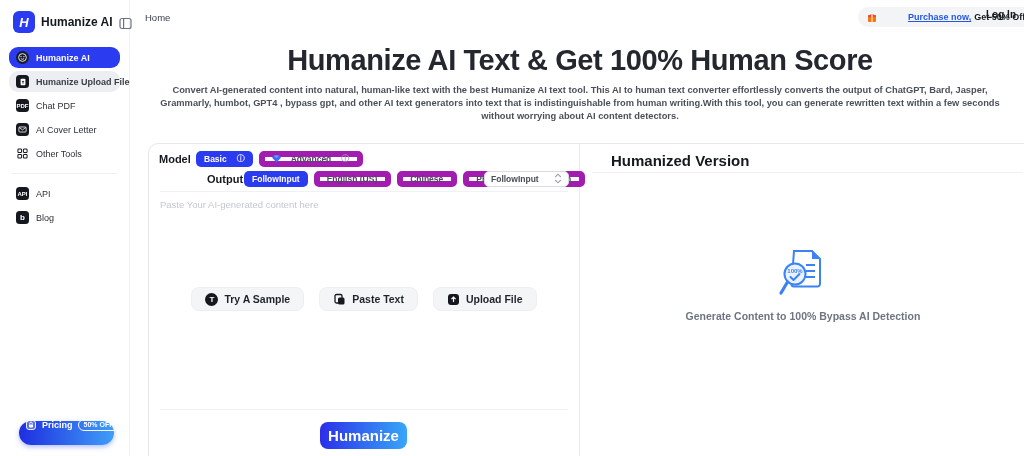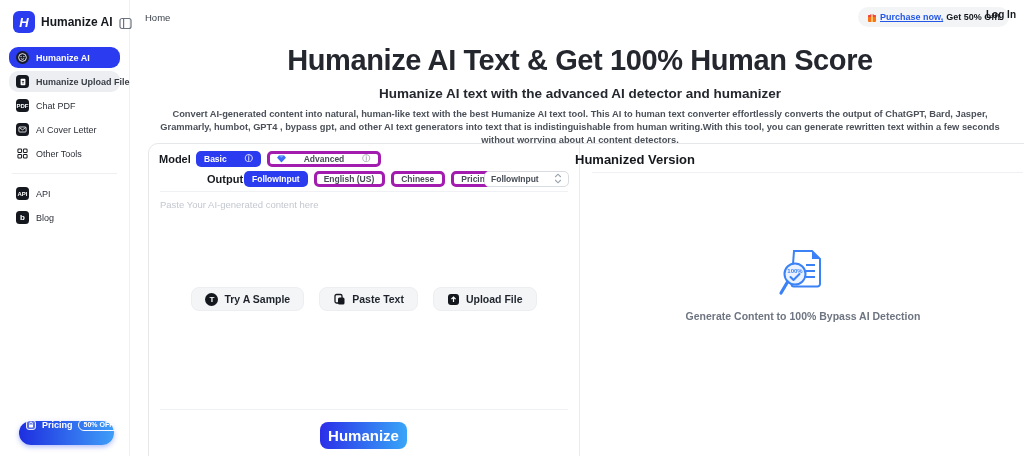--- a/index.html
+++ b/index.html
@@ -32,65 +32,65 @@
     display:flex; align-items:center; gap:5px; padding:0 5px 17px 6px; color:#fff;
     font-size:9px; font-weight:bold; cursor:pointer; box-shadow:0 2px 5px rgba(40,70,240,.35); }
   .pricing-badge { margin-left:auto; border:1px solid rgba(255,255,255,.95); border-radius:9px;
     font-size:7px; padding:1.5px 5px; font-weight:bold; white-space:nowrap; }
 
   
   .crumb { position:absolute; left:145px; top:12px; font-size:9.5px; color:#3c424b; }
   .promo { position:absolute; left:858px; top:7px; height:20px; background:#f3f4f6;
     border-radius:11px; display:flex; align-items:center; gap:3px; padding:0 9px;
     font-size:9px; cursor:pointer; white-space:nowrap; }
-  .promo-link { color:#2457e6; font-weight:bold; text-decoration:underline; }
+  .promo-link { color:#2457e6; font-weight:bold; text-decoration:underline;margin-left:28px; }
   .promo-rest { color:#15181d; font-weight:bold; }
   .login { position:absolute; left:986px; top:9px; font-weight:bold; font-size:10px;
     color:#15181d; cursor:pointer; }
 
   
   .hero { position:absolute; left:142px; top:44px; width:876px; text-align:center; }
   .hero h1 { font-size:29px; color:#24272e; letter-spacing:-0.4px; font-weight:bold; }
   .hero h2 { font-size:13.5px; color:#24272e; margin-top:9px; font-weight:bold; }
   .hero p  { font-size:9.3px; color:#4b5059; font-weight:bold; line-height:1.42;
     margin:7px auto 12px; width:866px; }
 
   
   .card { position:absolute; left:148px; top:143px; width:892px; height:332px;
     border:1px solid #e5e7eb; border-radius:10px; background:#fff; }
   .vdiv { position:absolute; left:430px; top:0; bottom:0; width:1px; background:#e9ebee; }
 
   .model-row { position:absolute; left:10px; top:7px; display:flex; align-items:center; }
   .output-row { position:absolute; left:10px; top:27px; display:flex; align-items:center;margin-left:48px; }
   .ctl-label { font-size:11px; font-weight:bold; color:#15181d; width:37px; }
-  .pill { height:16px; display:flex; align-items:center; gap:18px; border-radius:5px;
+  .pill { height:16px; display:flex; align-items:center; gap:10px; border-radius:5px;
     padding:0 8px; font-size:8.5px; font-weight:bold; cursor:pointer; margin-right:6px; white-space:nowrap; }
   .pill.on { background:#2b3cf0; color:#fff; }
-  .pill.off { background:#fff; color:#474d56; border:3px solid #a21caf;padding-left:7px; }
+  .pill.off { background:#fff; color:#474d56; border:6px solid #a21caf;padding-left:7px; }
   .info { font-size:8px; line-height:1; opacity:.9; }
   .gem { width:9px; height:8px; }
   .lang-select { position:absolute; left:335px; top:27px; width:85px; height:16px;
     border:1px solid #d9dce1; border-radius:5px; display:flex; align-items:center;
     padding:0 6px; font-size:8.5px; color:#474d56; font-weight:bold; cursor:pointer; background:#fff; }
   .lang-select .chev { margin-left:auto; }
   .hdiv { position:absolute; height:1px; background:#f0f1f4; }
   .placeholder { position:absolute; left:11px; top:55px; font-size:9.5px; color:#c3c7cf; }
   .actions { position:absolute; left:0; top:143px; width:430px; display:flex;
     justify-content:center; gap:15px; }
   .action-btn { height:24px; border-radius:8px; background:#f4f5f7; border:1px solid #edeef1;
     display:flex; align-items:center; gap:6px; padding:0 13px; font-size:10.5px;
     font-weight:bold; color:#1f242c; cursor:pointer; white-space:nowrap; }
   .abtn-ic { width:13px; height:13px; flex:0 0 auto; }
   .t-circle { width:13px; height:13px; border-radius:50%; background:#15181f; color:#fff;
     font-size:8px; font-weight:bold; display:flex; align-items:center; justify-content:center; }
   .submit { position:absolute; left:171px; top:278px; width:87px; height:27px; border:none;
     border-radius:8px; background:linear-gradient(90deg,#2b2fe8,#38a6f8); color:#fff;
     font-size:15px; font-weight:bold; font-family:"Liberation Sans",sans-serif; cursor:pointer; }
 
-  .result-head { position:absolute; left:426px; top:8px; font-size:13px; font-weight:bold; color:#15181d; }
+  .result-head { position:absolute; left:462px; top:8px; font-size:15px; font-weight:bold; color:#15181d; }
   .result-div { position:absolute; left:443px; right:16px; top:28px; height:1px; background:#eef0f3; }
   .empty { position:absolute; left:430px; top:105px; width:448px; text-align:center; }
   .empty-text { margin-top:9px; font-size:10.5px; font-weight:bold; color:#6e7580; }
 </style>
 </head>
 <body>
 
 <div class="stage">
 
   <aside class="sidebar">
@@ -188,21 +188,20 @@
           <path d="M5 3 C3.2 1 1.8 2.6 5 3 C8.2 2.6 6.8 1 5 3" fill="#ef4444"></path>
         </svg>
     </span>
     <span class="promo-link">Purchase now,</span>
     <span class="promo-rest">Get 50% Off!</span>
   </div>
   <div class="login">Log In</div>
 
   <div class="hero">
     <h1>Humanize AI Text &amp; Get 100% Human Score</h1>
-    <h2>Humanize AI text with the advanced AI detector and humanizer</h2>
     <p>Convert AI-generated content into natural, human-like text with the best Humanize AI text tool. This AI to human text converter effortlessly converts the output of ChatGPT, Bard, Jasper, Grammarly, humbot, GPT4 , bypass gpt, and other AI text generators into text that is indistinguishable from human writing.With this tool, you can generate rewritten text within a few seconds without worrying about AI content detectors.</p>
   </div>
 
   <div class="card">
     <div class="vdiv"></div>
 
     <div class="model-row">
       <span class="ctl-label">Model</span>
       <span class="pill on">
         <span>Basic</span>

